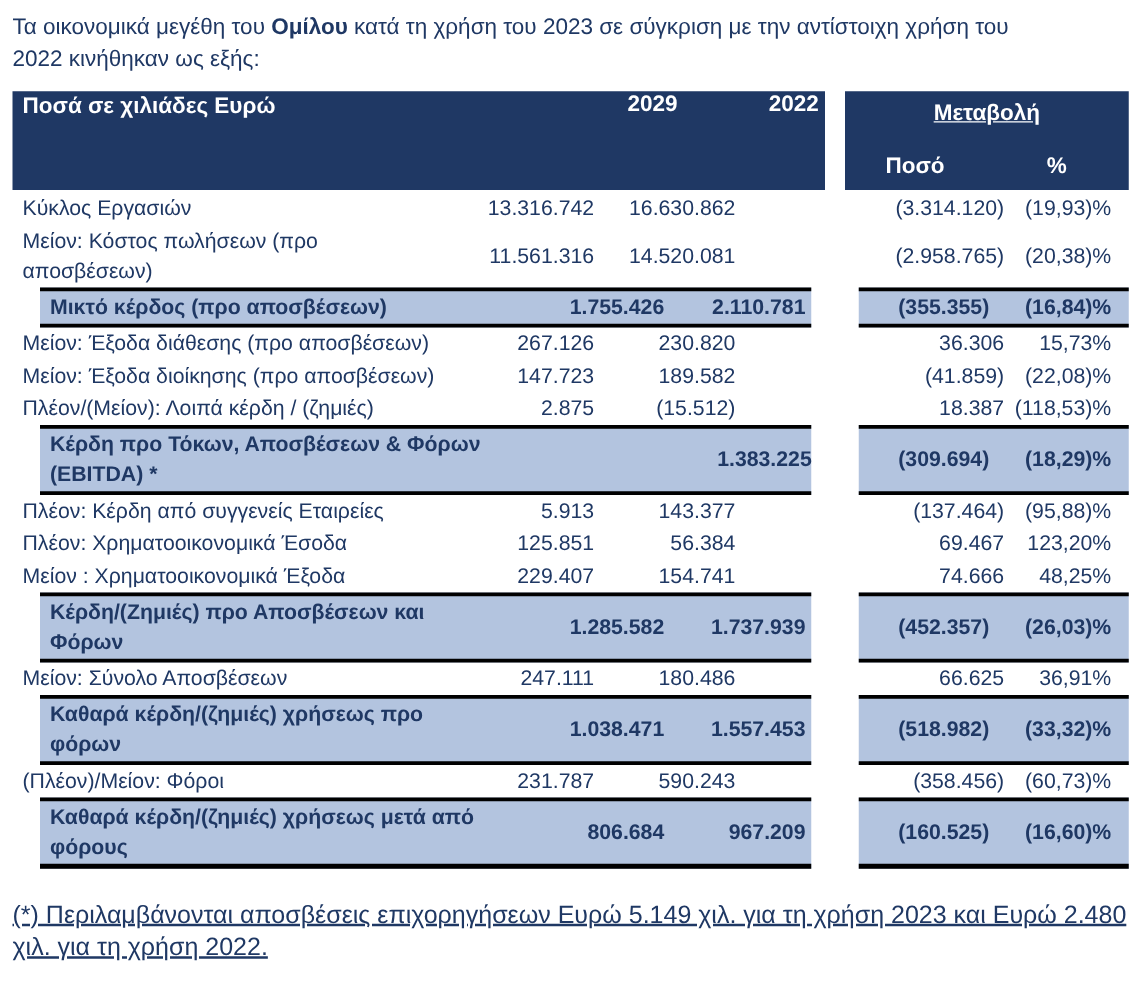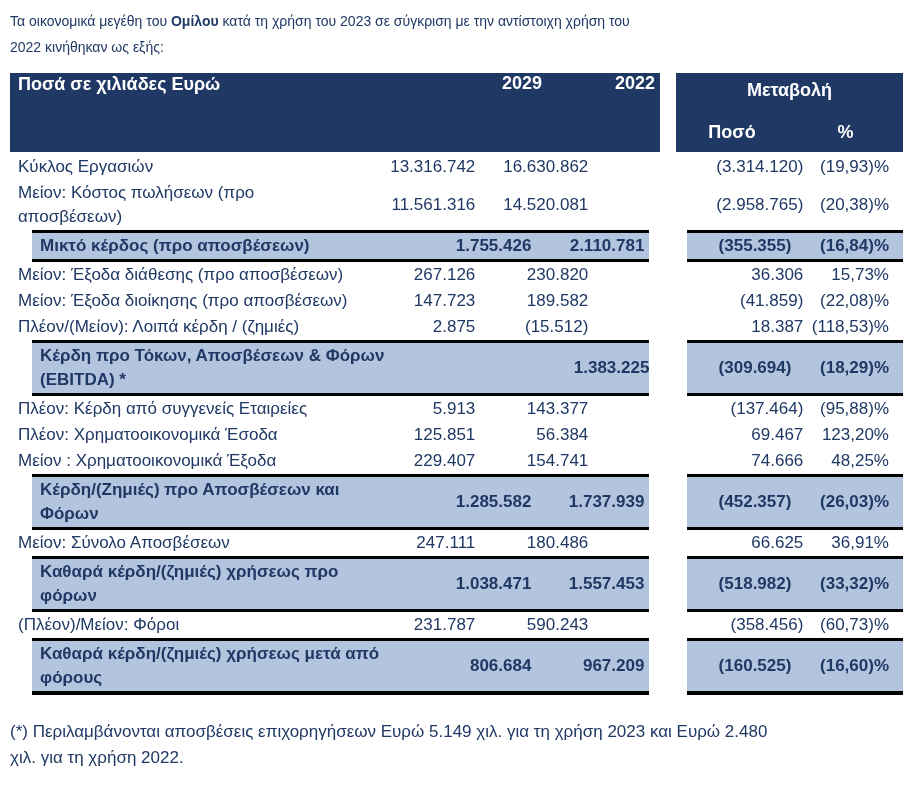--- a/index.html
+++ b/index.html
@@ -11,21 +11,21 @@
   }
   html, body { margin: 0; padding: 0; background: #fff; }
   .page {
     width: 913px; height: 800px; box-sizing: border-box;
     padding: 8px 10px 0 10px;
     font-family: "Liberation Sans", sans-serif;
     color: var(--text);
     background: #fff;
     overflow: hidden;
   }
-  .intro { margin: 0 0 13px 0; font-size: 14px; line-height: 26px; white-space: pre-line; }
+  .intro { margin: 0 0 13px 0; font-size: 18px; line-height: 26px; white-space: pre-line; }
   .intro .b { font-weight: bold; }
 
   .fintable { font-size: 17px; }
   .row { display: flex; align-items: stretch; }
   .block { display: flex; box-sizing: border-box; }
   .bmain { width: 650px; }
   .bchange { width: 227px; }
   .gap { width: 16px; flex: 0 0 16px; }
 
   .cell { display: flex; align-items: center; box-sizing: border-box; }
@@ -34,38 +34,38 @@
   .c2022 { width: 118px; justify-content: flex-end; padding-right: 5px; }
   .camount { width: 112px; justify-content: flex-end; padding-right: 8px; }
   .cpct { flex: 1; justify-content: flex-end; padding-right: 14px; }
 
   
   .hdr { height: 79px; margin-bottom: 2px; }
   .hdr .block { background: var(--header-bg); color: var(--header-text); font-weight: bold; font-size: 18px; }
   .hdr .bmain { align-items: flex-start; padding-bottom: 9px; }
   .hdr .clabel { white-space: nowrap; line-height: 20px; }
   .hdrchange { flex-direction: column; justify-content: space-between; padding: 7px 0 9px 0; }
-  .change-title { text-align: center; }
+  .change-title { text-align: center; text-decoration: underline; }
   .change-sub { display: flex; }
   .change-sub .camount { justify-content: center; padding-right: 0; }
   .change-sub .cpct { justify-content: center; padding-right: 0; }
 
   
   .row.normal { min-height: 26px; gap: 45px; }
   .row.highlight .block {
     background: var(--highlight-bg);
     border-top: 3px solid var(--border);
     border-bottom: 3px solid var(--border);
     font-weight: bold;
     margin-left: 22px;
   }
   .row.highlight { min-height: 27px; }
   .row.row-last .block { border-bottom-width: 4px; }
 
-  .footnote { margin: 24px 0 0 0; font-size: 17px; line-height: 26px; white-space: pre-line; }
+  .footnote { margin: 24px 0 0 0; font-size: 20px; line-height: 26px; white-space: pre-line; text-decoration: underline; }
 </style>
 </head>
 <body>
 
 <div class="page">
 
   <p class="intro"><span>Τα οικονομικά μεγέθη του </span><span class="b">Ομίλου</span><span> κατά τη χρήση του 2023 σε σύγκριση με την αντίστοιχη χρήση του
 2022 κινήθηκαν ως εξής:</span></p>
 
   <div class="fintable">

